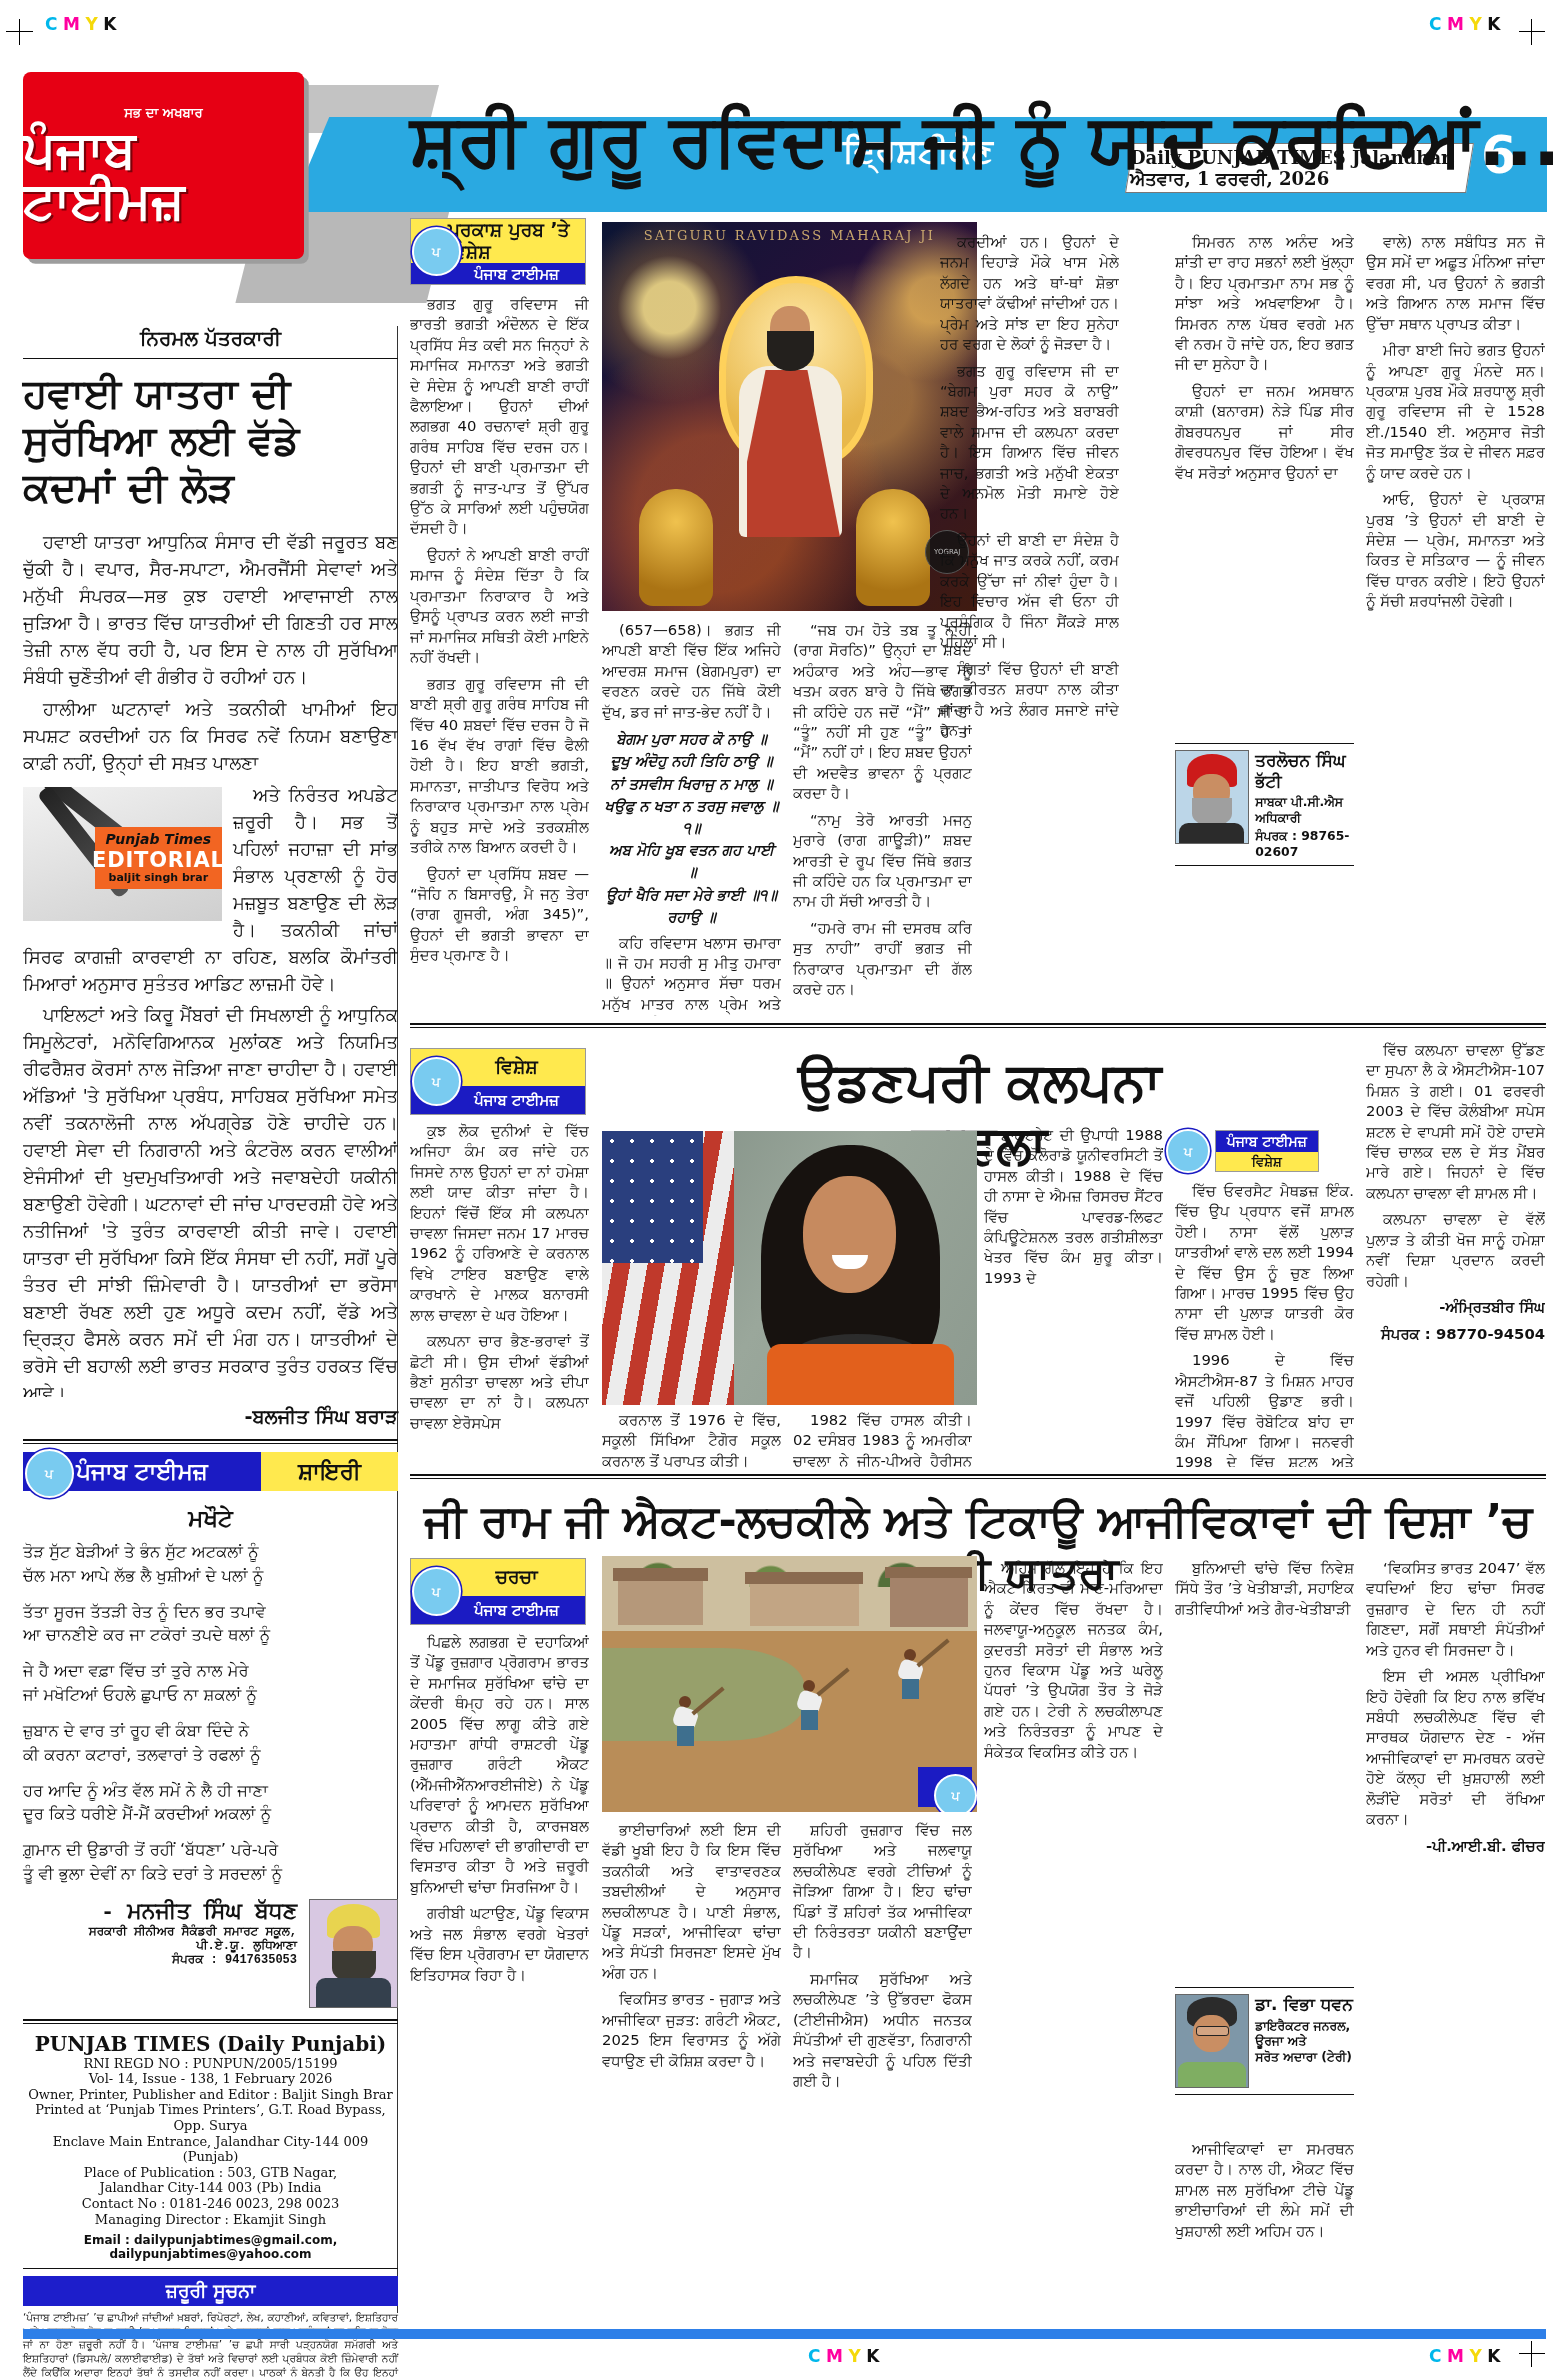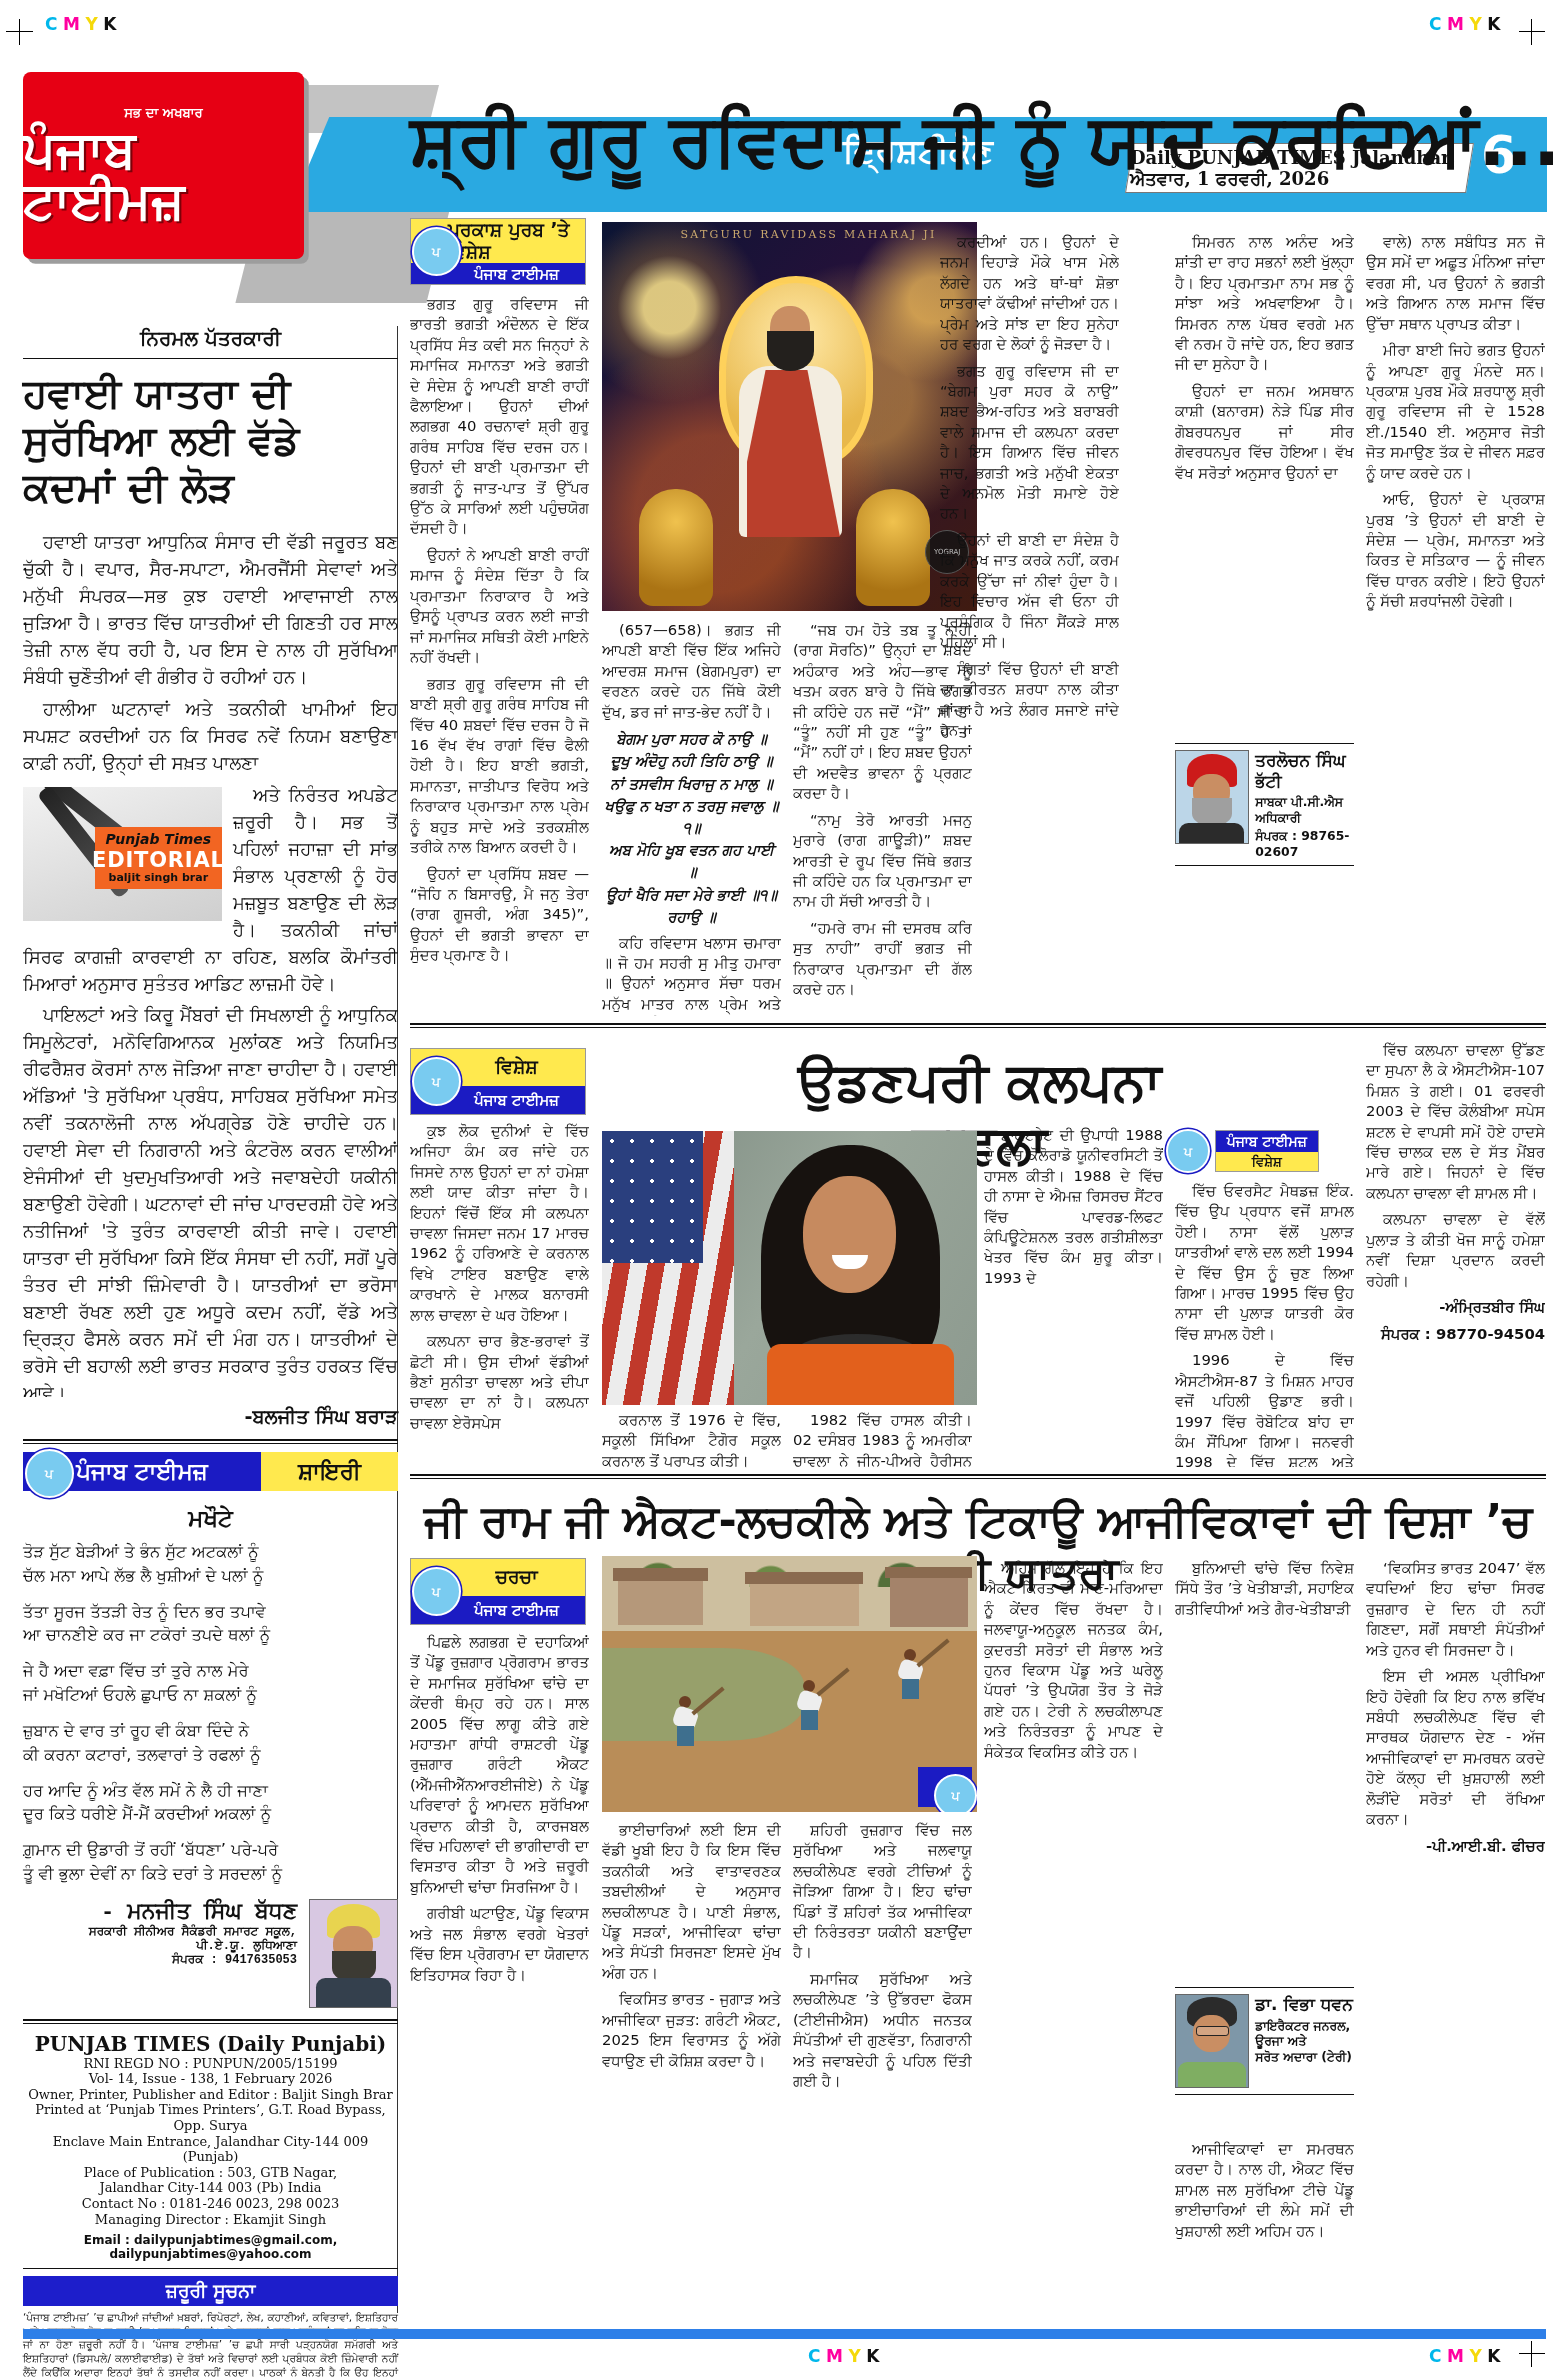--- a/index.html
+++ b/index.html
@@ -95,21 +95,21 @@
   .turban{position:absolute;border-radius:50% 50% 10% 10%;}
   .torso{position:absolute;background:#34404d;border-radius:9.3px 9.3px 0 0;}
   .ravimg{left:602px;top:222px;width:375px;height:389px;overflow:hidden;color:#d8c59a;
     background:
       radial-gradient(circle at 18% 22%,rgba(255,230,140,.85) 0 6%,rgba(255,180,60,.25) 12%,transparent 22%),
       radial-gradient(circle at 88% 20%,rgba(255,200,90,.7) 0 5%,transparent 18%),
       radial-gradient(circle at 30% 75%,rgba(255,120,30,.45) 0 20%,transparent 45%),
       radial-gradient(circle at 70% 45%,rgba(255,190,80,.5) 0 14%,transparent 40%),
       linear-gradient(135deg,#0c1534 0%,#27103a 45%,#401b10 100%);}
   .ravcap{position:absolute;top:6.2px;width:100%;text-align:center;font-family:"DejaVu Serif",serif;
-          font-size:11px;letter-spacing:2.3px;color:#caa86e;padding-left:19px;}
+          font-size:13px;letter-spacing:2.3px;color:#caa86e;}
   .halo{position:absolute;left:117px;top:54px;width:140px;height:179px;border:7.8px solid rgba(255,210,90,.9);
         border-radius:50% 50% 40% 40%;background:radial-gradient(circle at 50% 30%,#ffe9a8,#e8b84b 70%);}
   .rfig-head{position:absolute;left:168px;top:84px;width:40px;height:48px;background:#c98e63;border-radius:45%;}
   .rfig-beard{position:absolute;left:165px;top:109px;width:47px;height:40px;background:#23201d;border-radius:0 0 50% 50%;}
   .rfig-body{position:absolute;left:137px;top:144px;width:103px;height:171px;background:#f3ede0;border-radius:31px 31px 6.2px 6.2px;}
   .rfig-sash{position:absolute;left:145px;top:148px;width:93px;height:167px;background:#b5301c;
              clip-path:polygon(20% 0,65% 0,100% 100%,0 100%,0 55%);opacity:.92;}
   .lion{position:absolute;width:74px;height:117px;background:radial-gradient(circle at 50% 28%,#f0c24e,#ab7414 75%);
         border-radius:36px 36px 14px 14px;}
   .wm{position:absolute;right:7.8px;bottom:37px;width:42px;height:42px;border-radius:50%;

